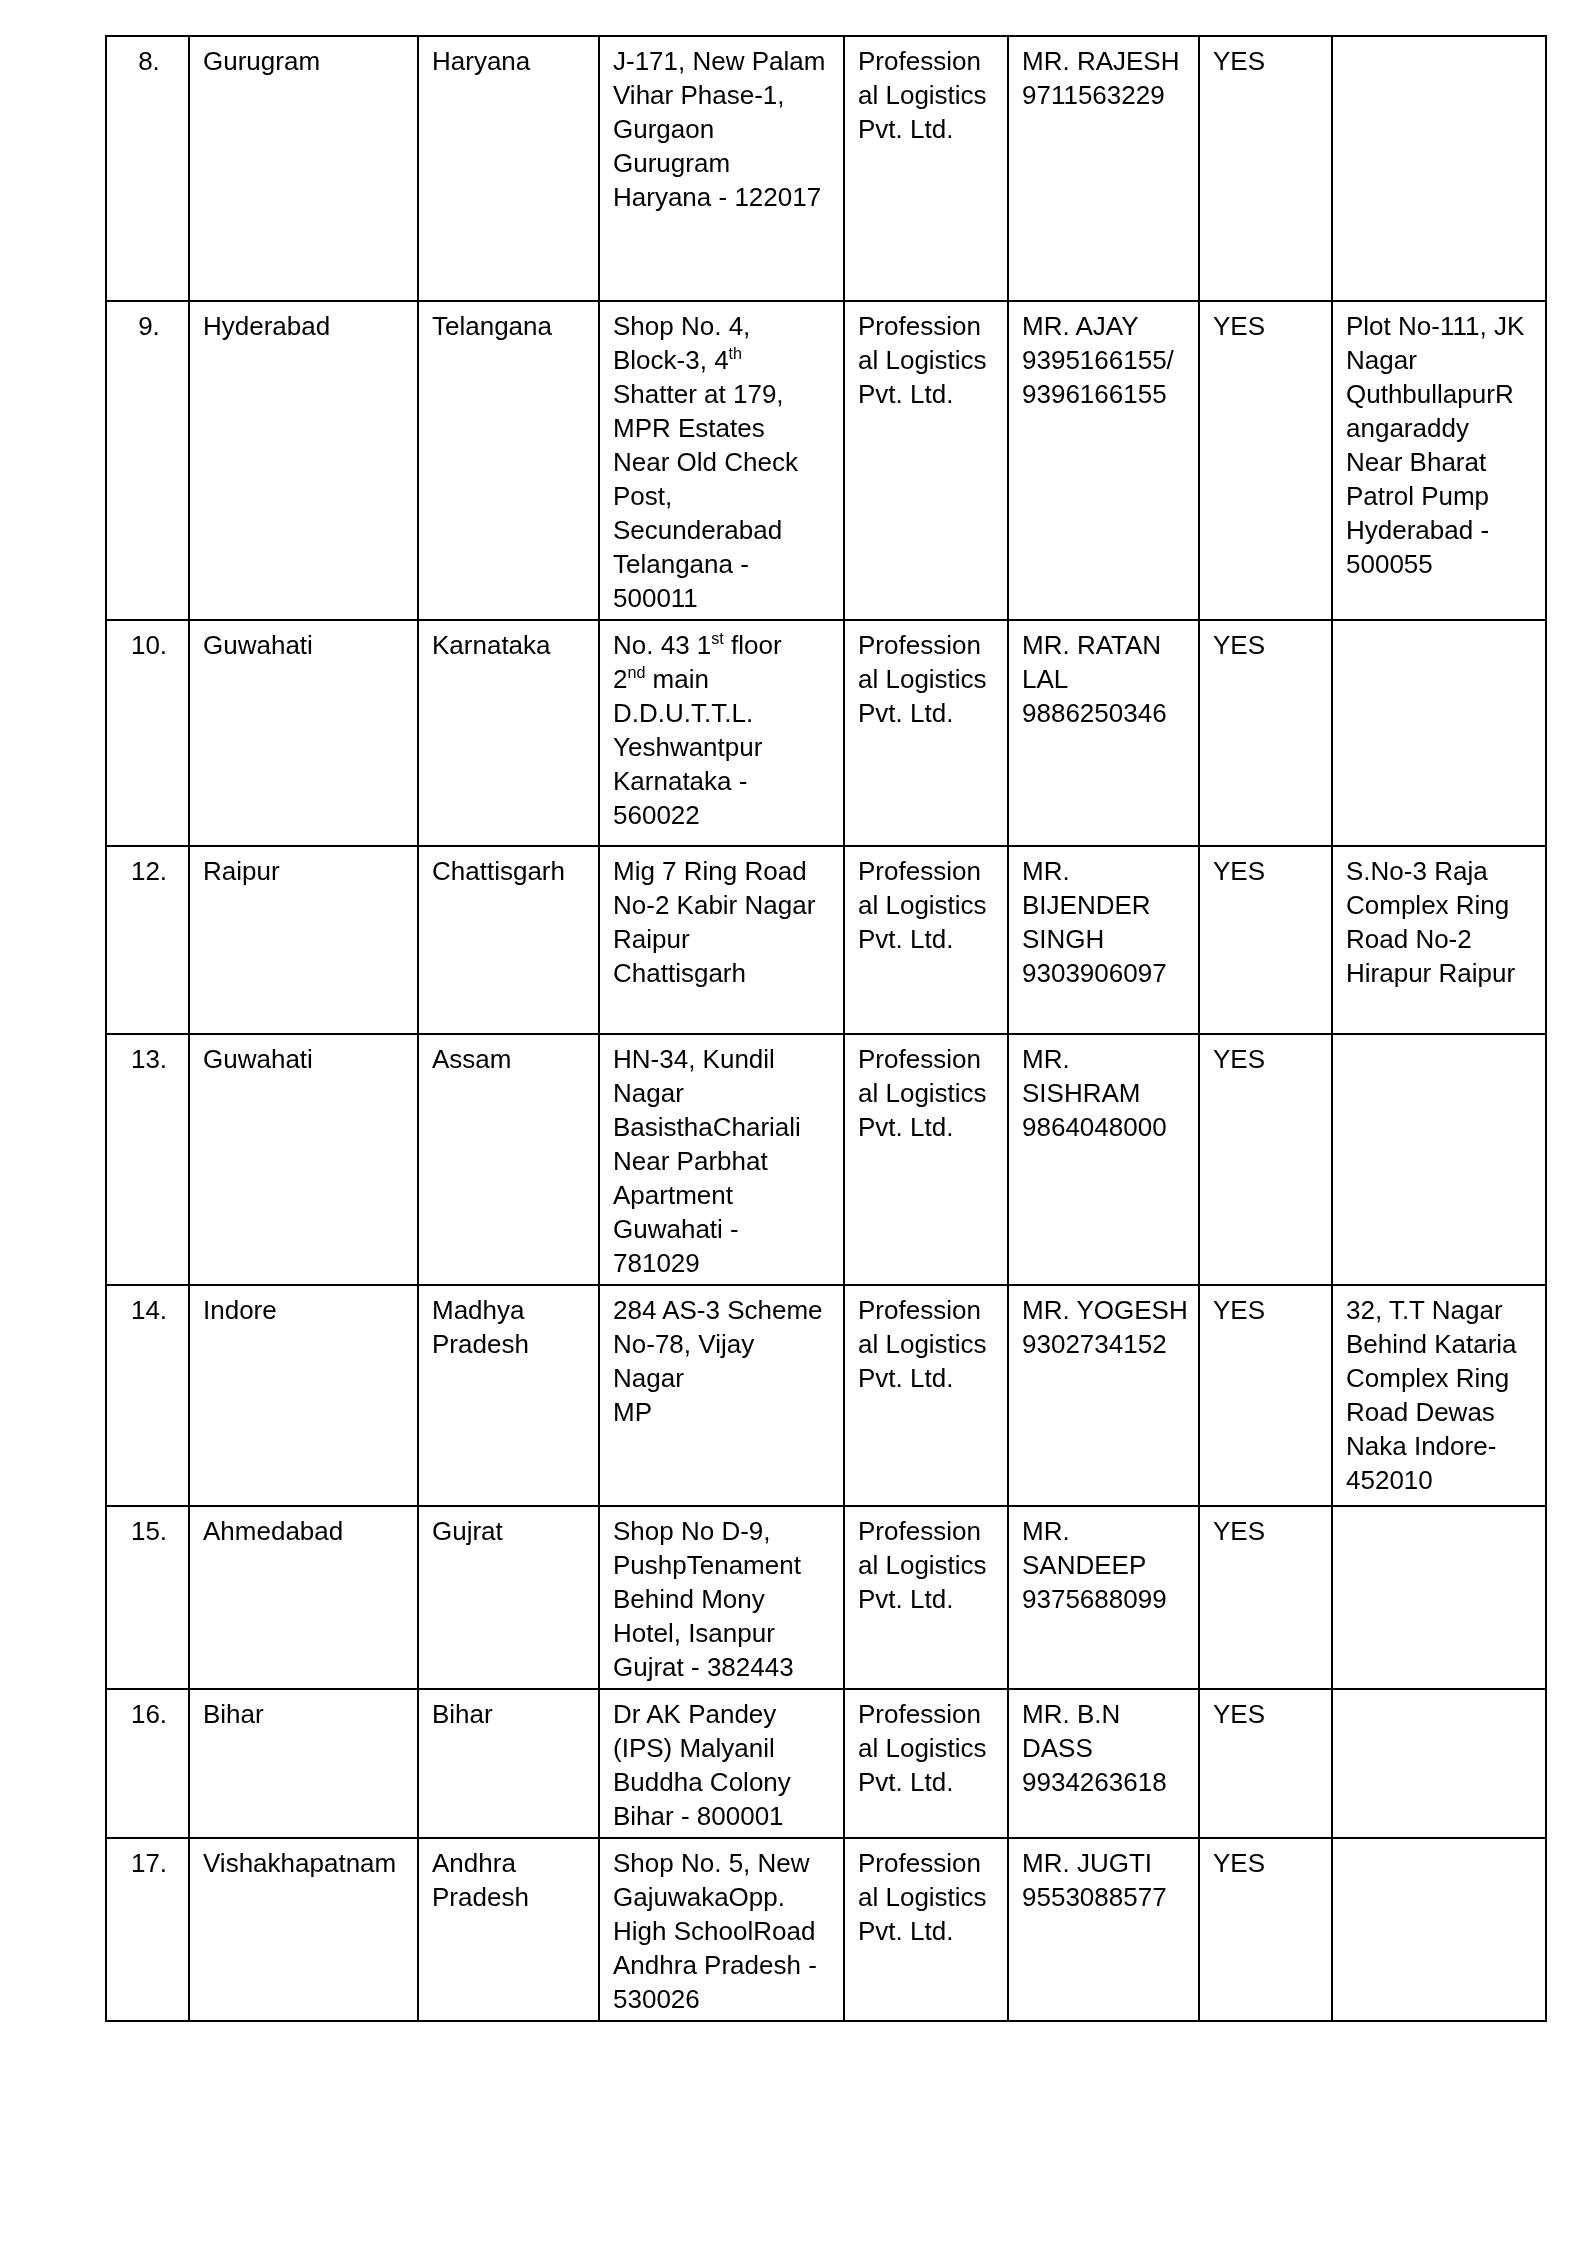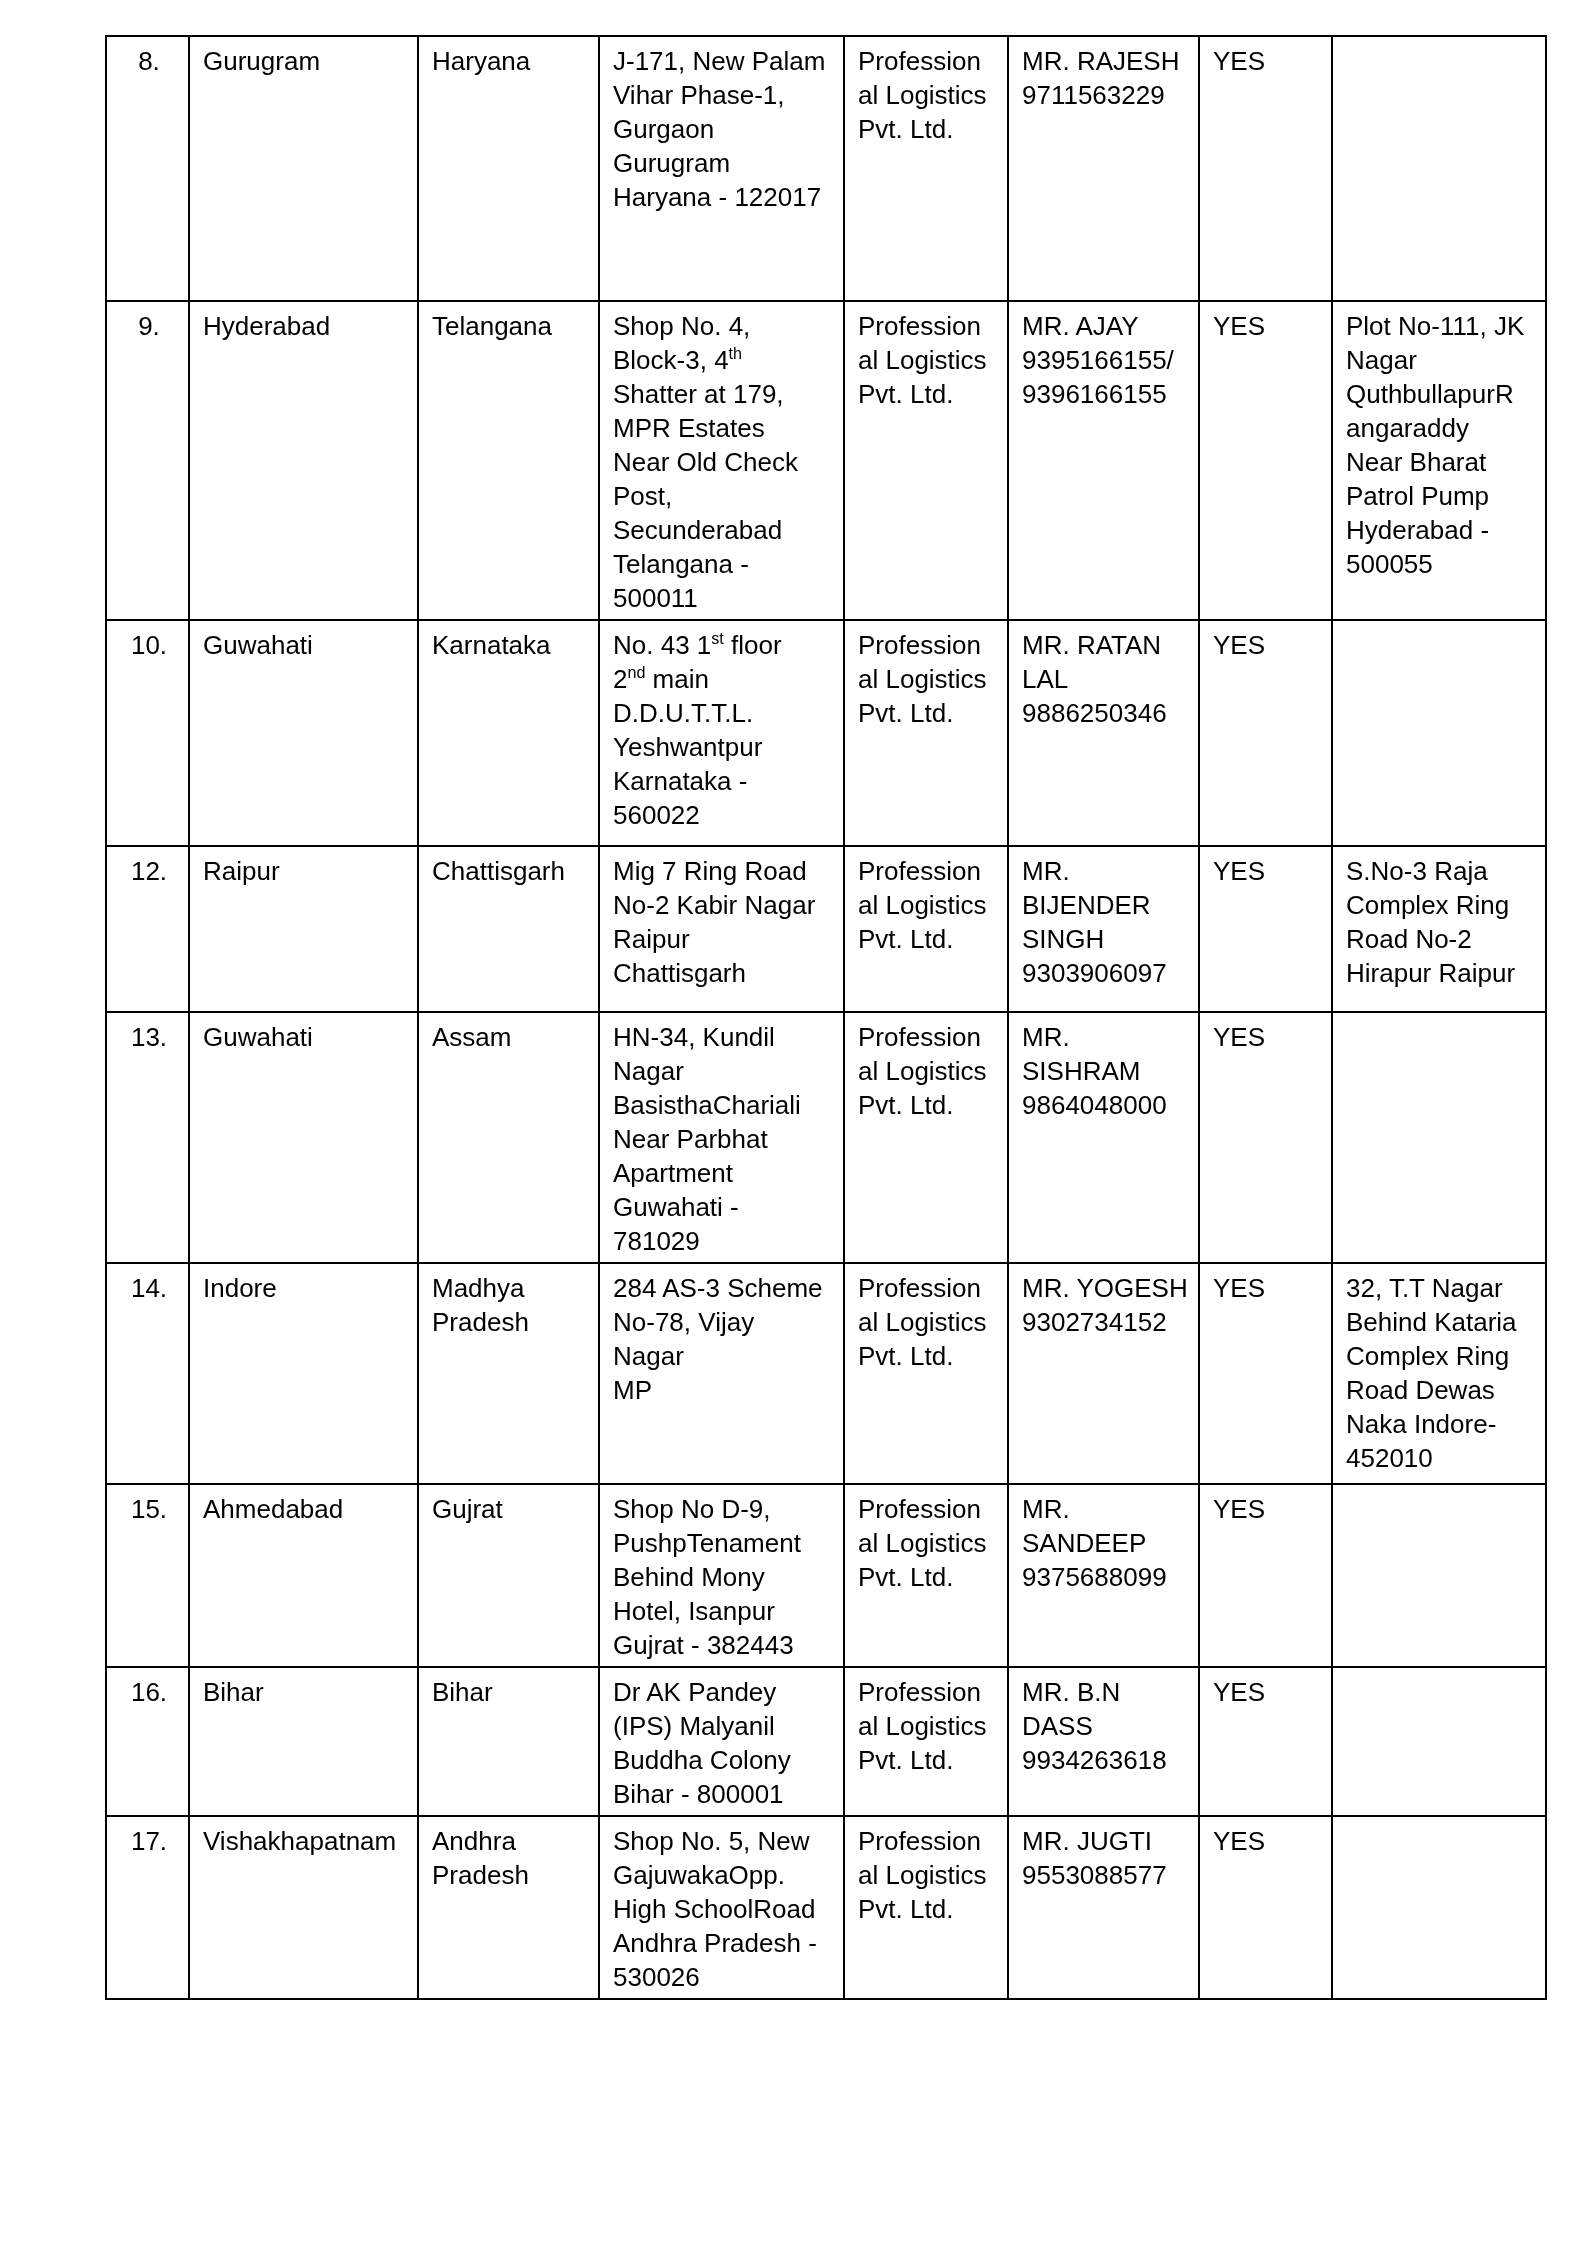--- a/index.html
+++ b/index.html
@@ -84,21 +84,21 @@
         <tr style="height: 226px; padding-left: 12px;">
           <td class="cell-sn">10.</td>
           <td class="cell-city">Guwahati</td>
           <td class="cell-state">Karnataka</td>
           <td class="cell-address">No. 43 1<sup>st</sup> floor<br>2<sup>nd</sup> main<br>D.D.U.T.T.L.<br>Yeshwantpur<br>Karnataka -<br>560022</td>
           <td class="cell-company">Profession<br>al Logistics<br>Pvt. Ltd.</td>
           <td class="cell-contact">MR. RATAN<br>LAL<br>9886250346</td>
           <td class="cell-available">YES</td>
           <td class="cell-extra"></td>
         </tr>
-        <tr style="height: 166px;">
+        <tr style="height: 188px;">
           <td class="cell-sn">12.</td>
           <td class="cell-city">Raipur</td>
           <td class="cell-state">Chattisgarh</td>
           <td class="cell-address">Mig 7 Ring Road<br>No-2 Kabir Nagar<br>Raipur<br>Chattisgarh</td>
           <td class="cell-company">Profession<br>al Logistics<br>Pvt. Ltd.</td>
           <td class="cell-contact">MR.<br>BIJENDER<br>SINGH<br>9303906097</td>
           <td class="cell-available">YES</td>
           <td class="cell-extra">S.No-3 Raja<br>Complex Ring<br>Road No-2<br>Hirapur Raipur</td>
         </tr>
         <tr style="height: 249px;">

